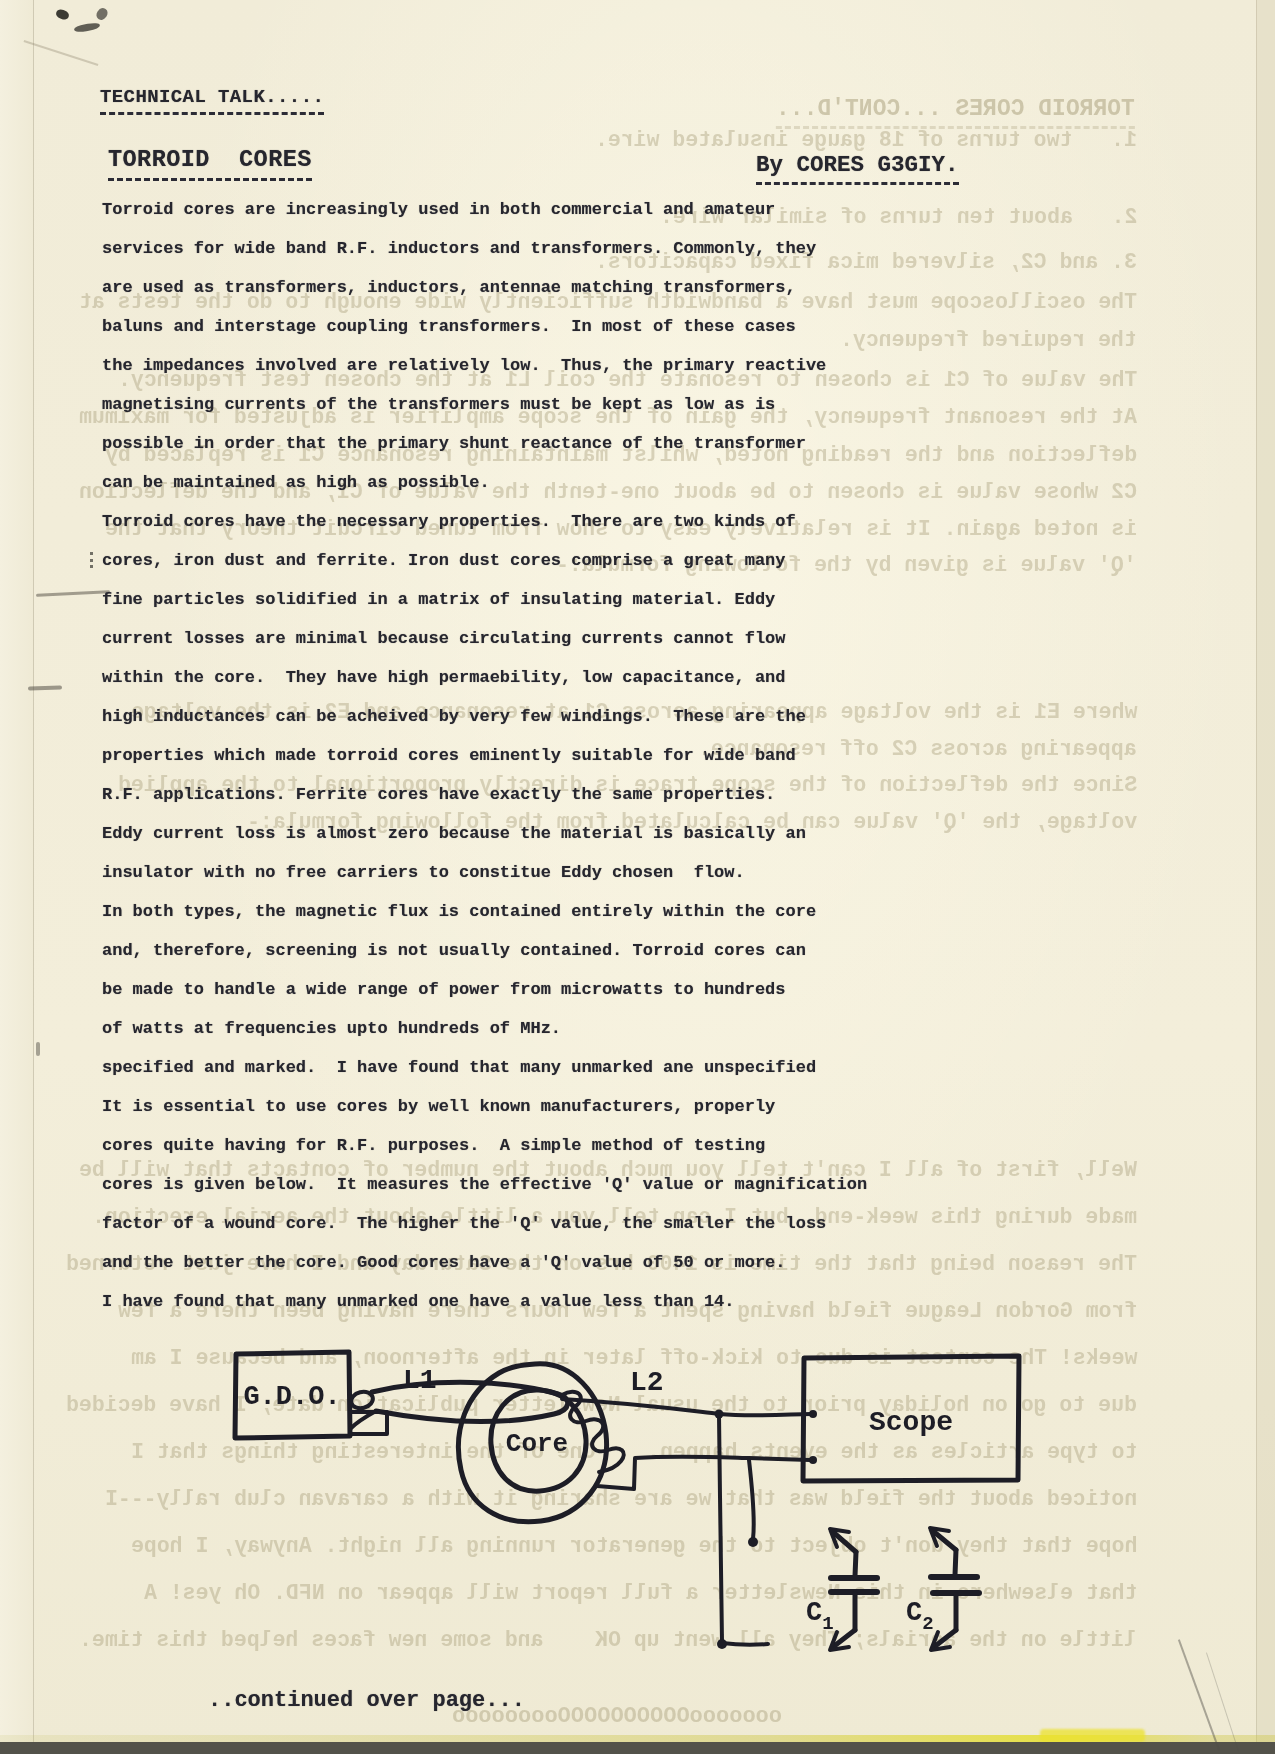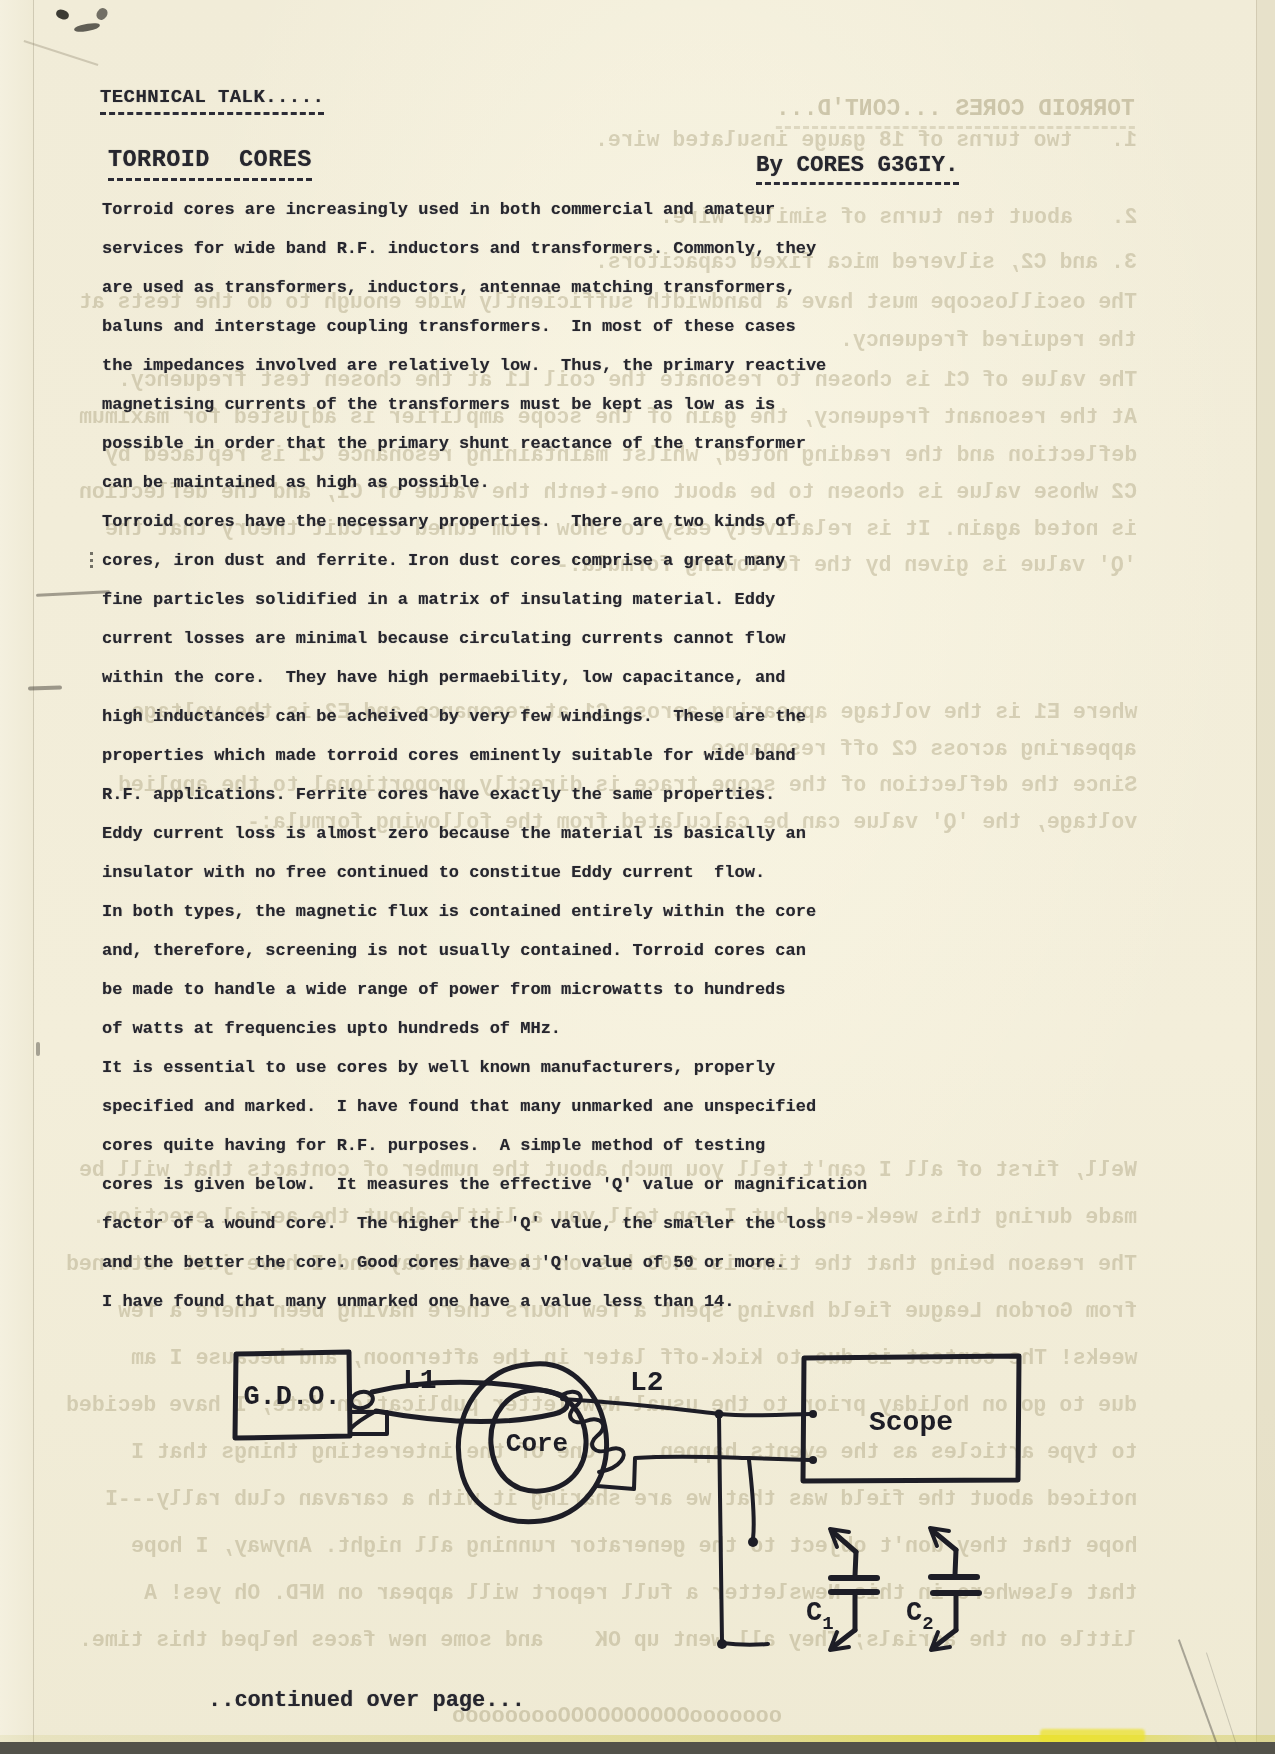--- a/index.html
+++ b/index.html
@@ -143,27 +143,27 @@
       <div class="tline">can be maintained as high as possible.</div>
       <div class="tline">Torroid cores have the necessary properties.  There are two kinds of</div>
       <div class="tline">cores, iron dust and ferrite. Iron dust cores comprise a great many</div>
       <div class="tline">fine particles solidified in a matrix of insulating material. Eddy</div>
       <div class="tline">current losses are minimal because circulating currents cannot flow</div>
       <div class="tline">within the core.  They have high permaebility, low capacitance, and</div>
       <div class="tline">high inductances can be acheived by very few windings.  These are the</div>
       <div class="tline">properties which made torroid cores eminently suitable for wide band</div>
       <div class="tline">R.F. applications. Ferrite cores have exactly the same properties.</div>
       <div class="tline">Eddy current loss is almost zero because the material is basically an</div>
-      <div class="tline">insulator with no free continued to constitue Eddy current  flow.</div>
+      <div class="tline">insulator with no free carriers to constitue Eddy chosen  flow.</div>
       <div class="tline">In both types, the magnetic flux is contained entirely within the core</div>
       <div class="tline">and, therefore, screening is not usually contained. Torroid cores can</div>
       <div class="tline">be made to handle a wide range of power from microwatts to hundreds</div>
       <div class="tline">of watts at frequencies upto hundreds of MHz.</div>
+      <div class="tline">specified and marked.  I have found that many unmarked ane unspecified</div>
       <div class="tline">It is essential to use cores by well known manufacturers, properly</div>
-      <div class="tline">specified and marked.  I have found that many unmarked ane unspecified</div>
       <div class="tline">cores quite having for R.F. purposes.  A simple method of testing</div>
       <div class="tline">cores is given below.  It measures the effective 'Q' value or magnification</div>
       <div class="tline">factor of a wound core.  The higher the 'Q' value, the smaller the loss</div>
       <div class="tline">and the better the core. Good cores have a 'Q' value of 50 or more.</div>
       <div class="tline">I have found that many unmarked one have a value less than 14.</div>
     </div>
 
   <div class="footer">..continued over page...</div>
 
   <div class="diagram">

